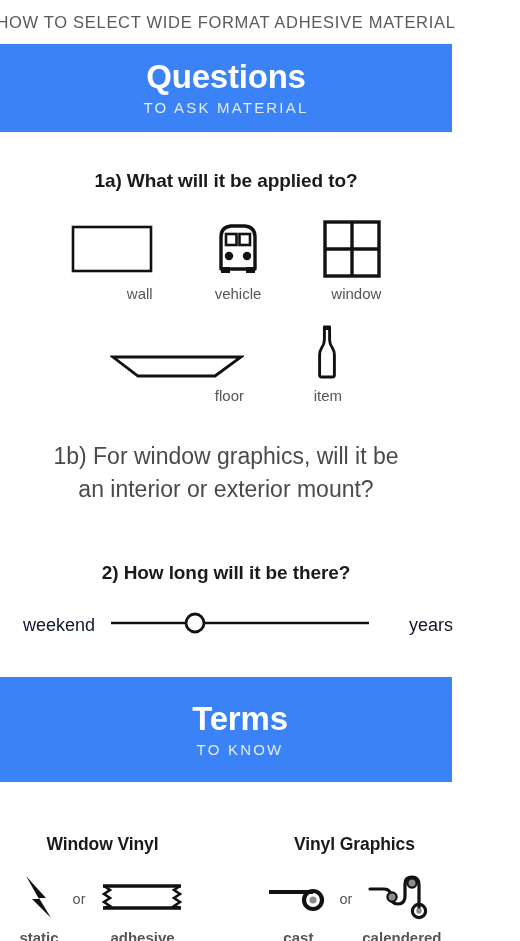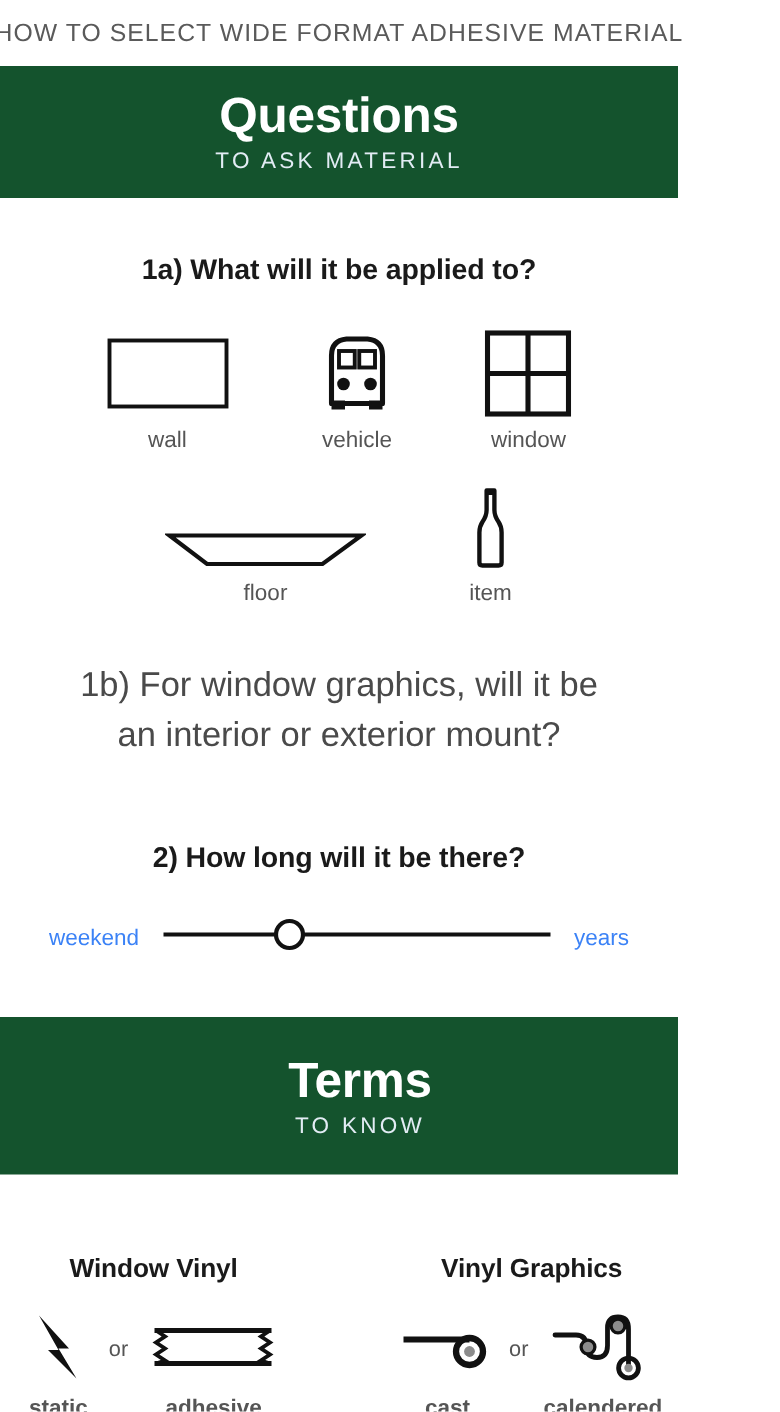--- a/index.html
+++ b/index.html
@@ -27,21 +27,21 @@
     justify-content: center;
     color: #5a5a5a;
     font-size: 16.5px;
     letter-spacing: 0.7px;
     font-weight: 400;
     white-space: nowrap;
   }
 
   
   .banner {
-    background: #14532d;
+    background: #3b82f6;
     width: 100%;
     display: flex;
     flex-direction: column;
     align-items: center;
     justify-content: center;
   }
   .banner-q  { height: 88px; }
   .banner-t  { height: 105px; }
 
   .banner-title {
@@ -77,43 +77,44 @@
 
   
   .icon-row {
     display: flex;
     justify-content: center;
     align-items: flex-end;
   }
   .icon-cell {
     display: flex;
     flex-direction: column;
-    align-items: center;
+    align-items: flex-end;
   }
   .icon-box {
     display: flex;
     align-items: center;
     justify-content: center;
   }
   .icon-label {
     font-size: 15px;
     color: #555555;
     margin-top: 7px;
     font-weight: 400;
   }
 
   
   .slider-wrap {
     display: flex;
     align-items: center;
     justify-content: center;
   }
   .slider-end {
-    font-size: 15px;
-    color: #3b82f6;
+    font-size: 18px;
+    color: #0f172a;
+    margin-left: 24px;
   }
 
   
   .terms-row {
     display: flex;
     justify-content: center;
   }
   .terms-col {
     display: flex;
     flex-direction: column;

